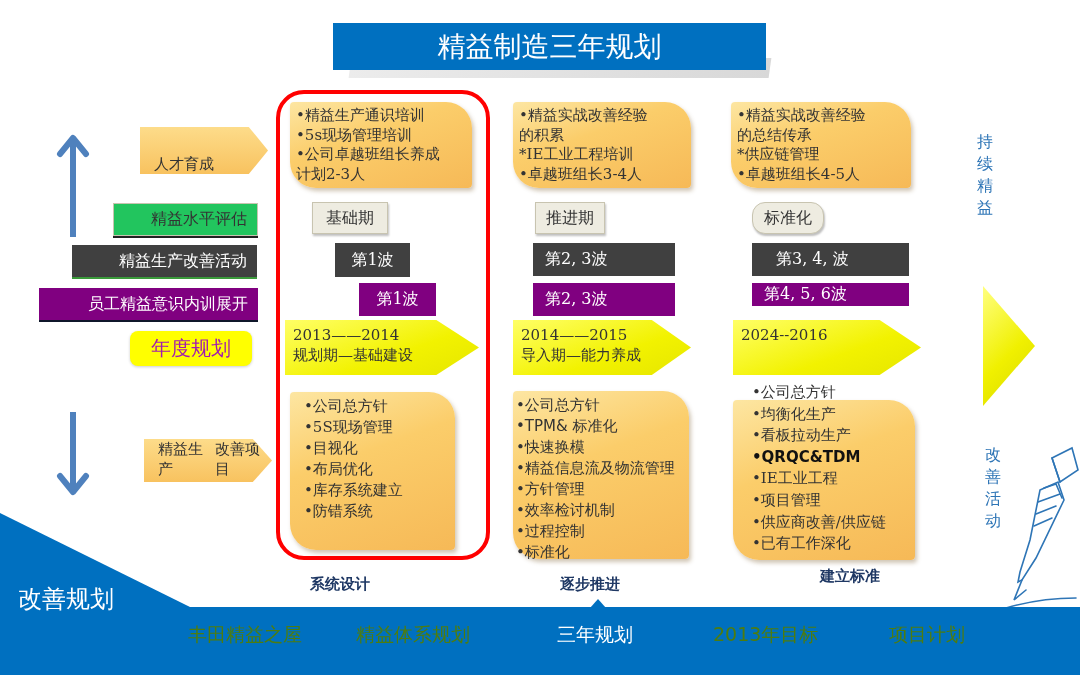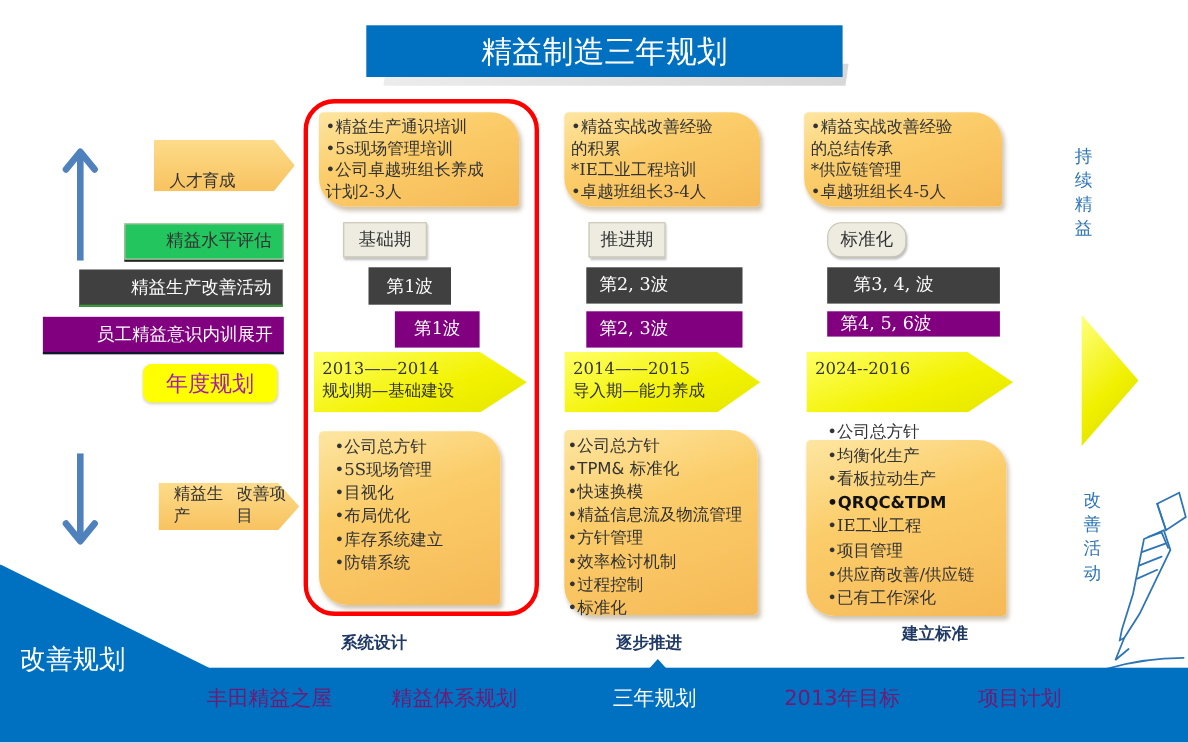--- a/index.html
+++ b/index.html
@@ -33,21 +33,21 @@
 
   .red-frame { border:4px solid #ff0000; border-radius:28px; }
 
   .caption { color:#1f3864; font-size:15px; font-weight:bold; text-align:center; }
   .vtext { color:#2e75b6; font-size:16px; line-height:22px; width:20px; text-align:center; }
 
   
   .footer-tri { left:0; top:513px; width:190px; height:100px; background:#0070c0; clip-path:polygon(0 0,100% 94%,100% 100%,0 100%); }
   .footer-band { left:0; top:607px; width:1080px; height:68px; background:#0070c0; }
   .footer-title { left:18px; top:583px; color:#fff; font-family:"DejaVu Sans","Liberation Sans",sans-serif; font-size:24px; }
-  .nav-item { top:622px; font-family:"DejaVu Sans","Liberation Sans",sans-serif; font-size:19px; color:#701a75; white-space:nowrap; }
+  .nav-item { top:622px; font-family:"DejaVu Sans","Liberation Sans",sans-serif; font-size:19px; color:#4d7c0f; white-space:nowrap; }
   .nav-item.active { color:#ffffff; }
   .nav-caret { left:590px; top:599px; width:0; height:0; border-left:8px solid transparent; border-right:8px solid transparent; border-bottom:9px solid #0070c0; }
 </style>
 </head>
 <body>
 
 <div class="abs title-shadow"></div>
 <div class="abs title-bar">精益制造三年规划</div>
 
 <svg class="abs" style="left:55px;top:132px;" width="36" height="105">

